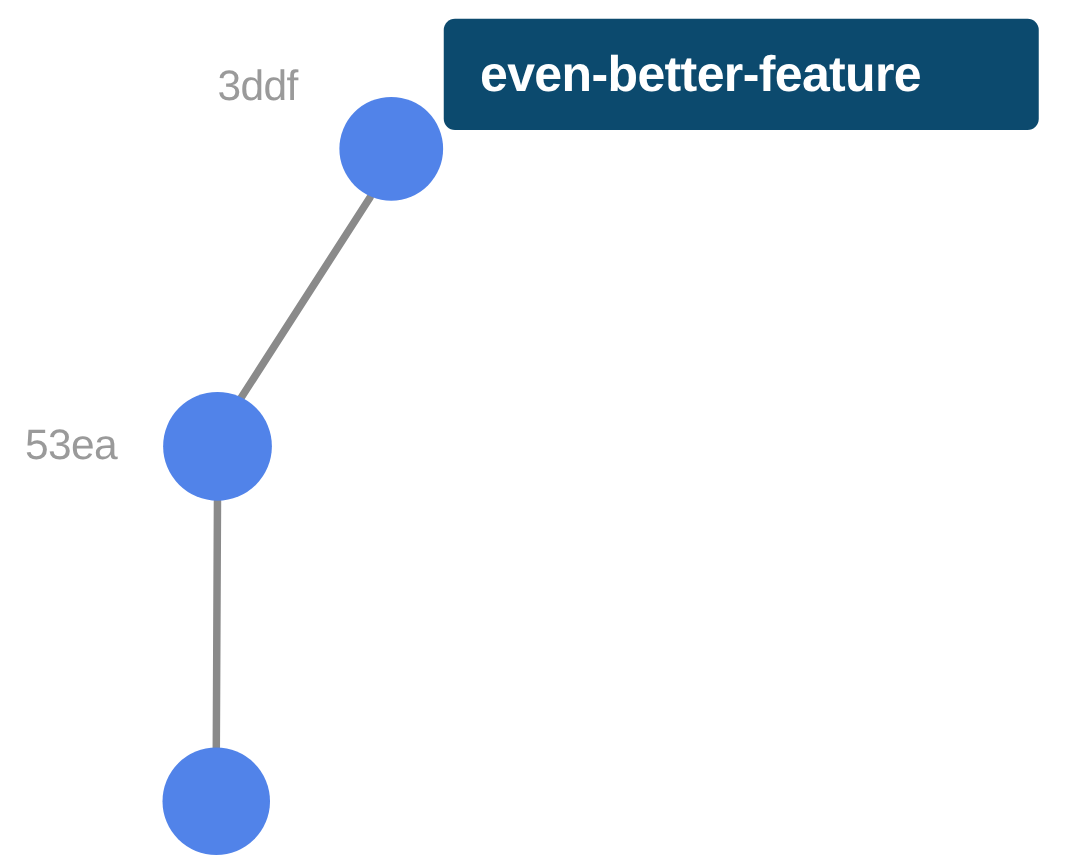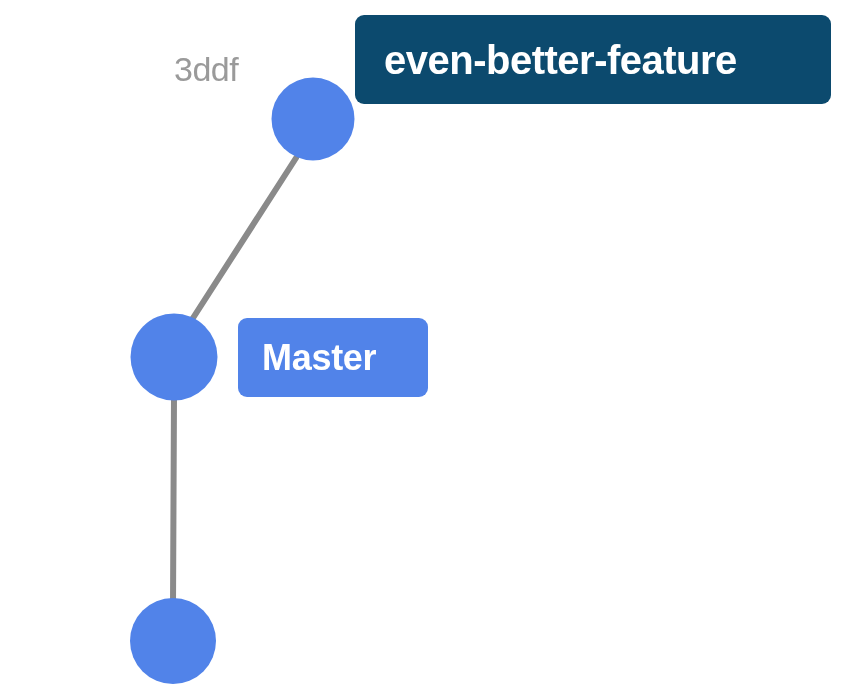--- a/index.html
+++ b/index.html
@@ -84,18 +84,18 @@
   <svg id="graph-svg" viewBox="0 0 858 688" xmlns="http://www.w3.org/2000/svg">
     <line x1="184" y1="332" x2="296" y2="158" stroke="#8a8a8a" stroke-width="6" stroke-linecap="round"></line>
     <line x1="174" y1="396" x2="173" y2="606" stroke="#8a8a8a" stroke-width="6" stroke-linecap="round"></line>
     <circle cx="313" cy="119" r="41.5" fill="#5183e9"></circle>
     <circle cx="174" cy="357" r="43.5" fill="#5183e9"></circle>
     <circle cx="173" cy="641" r="43" fill="#5183e9"></circle>
   </svg>
 
   <div class="commit-hash-label" id="hash-label-3ddf">3ddf</div>
 
+  <div class="commit-hash-label" id="hash-label-53ea">53ea</div>
 
   <div class="branch-badge" id="branch-badge-even-better-feature">even-better-feature</div>
 
-  <div class="branch-badge" id="branch-badge-master">Master</div>
 
 </div>
 
 </body></html>

